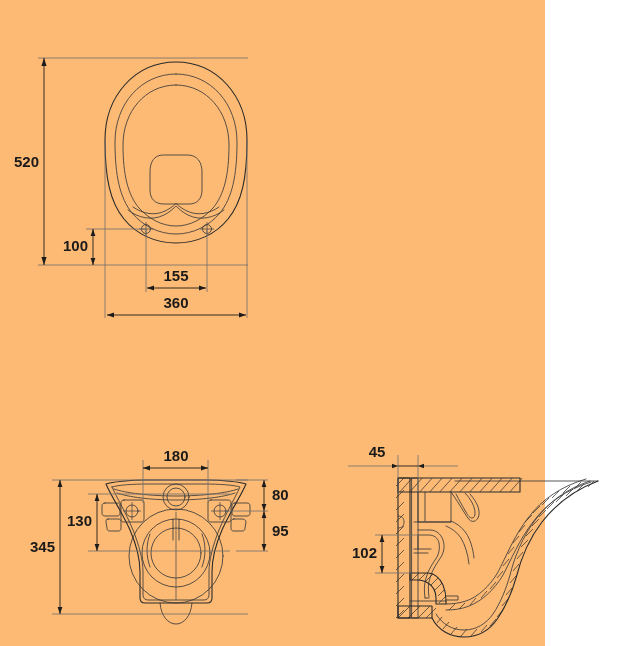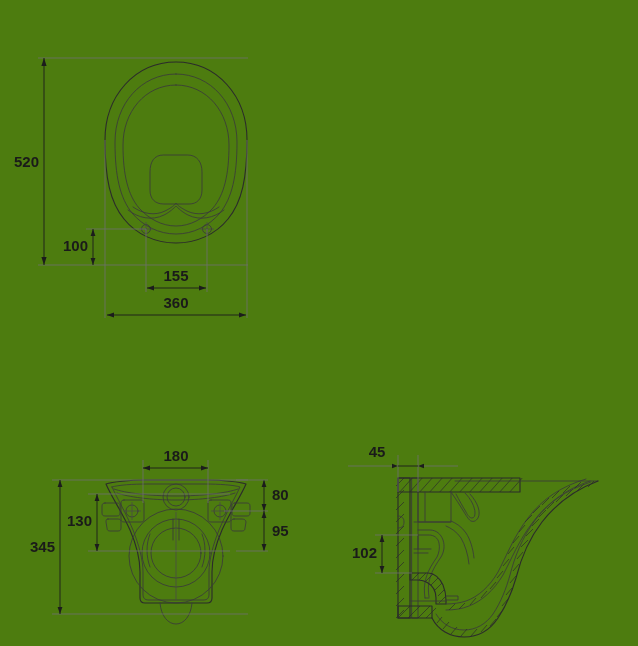--- a/index.html
+++ b/index.html
@@ -9,23 +9,23 @@
     background: #ffffff;
   }
   body {
     width: 638px;
     height: 646px;
     font-family: "Liberation Sans", sans-serif;
     overflow: hidden;
   }
   #drawing-root {
     position: relative;
-    width: 638px;
+    width: 545px;
     height: 646px;
-    background: #4d7c0f;
+    background: #fdba74;
   }
   svg#drawing-svg {
     display: block;
     width: 638px;
     height: 646px;
   }
   .outline {
     fill: none;
     stroke: #2b2b2b;
     stroke-width: 1.1;

